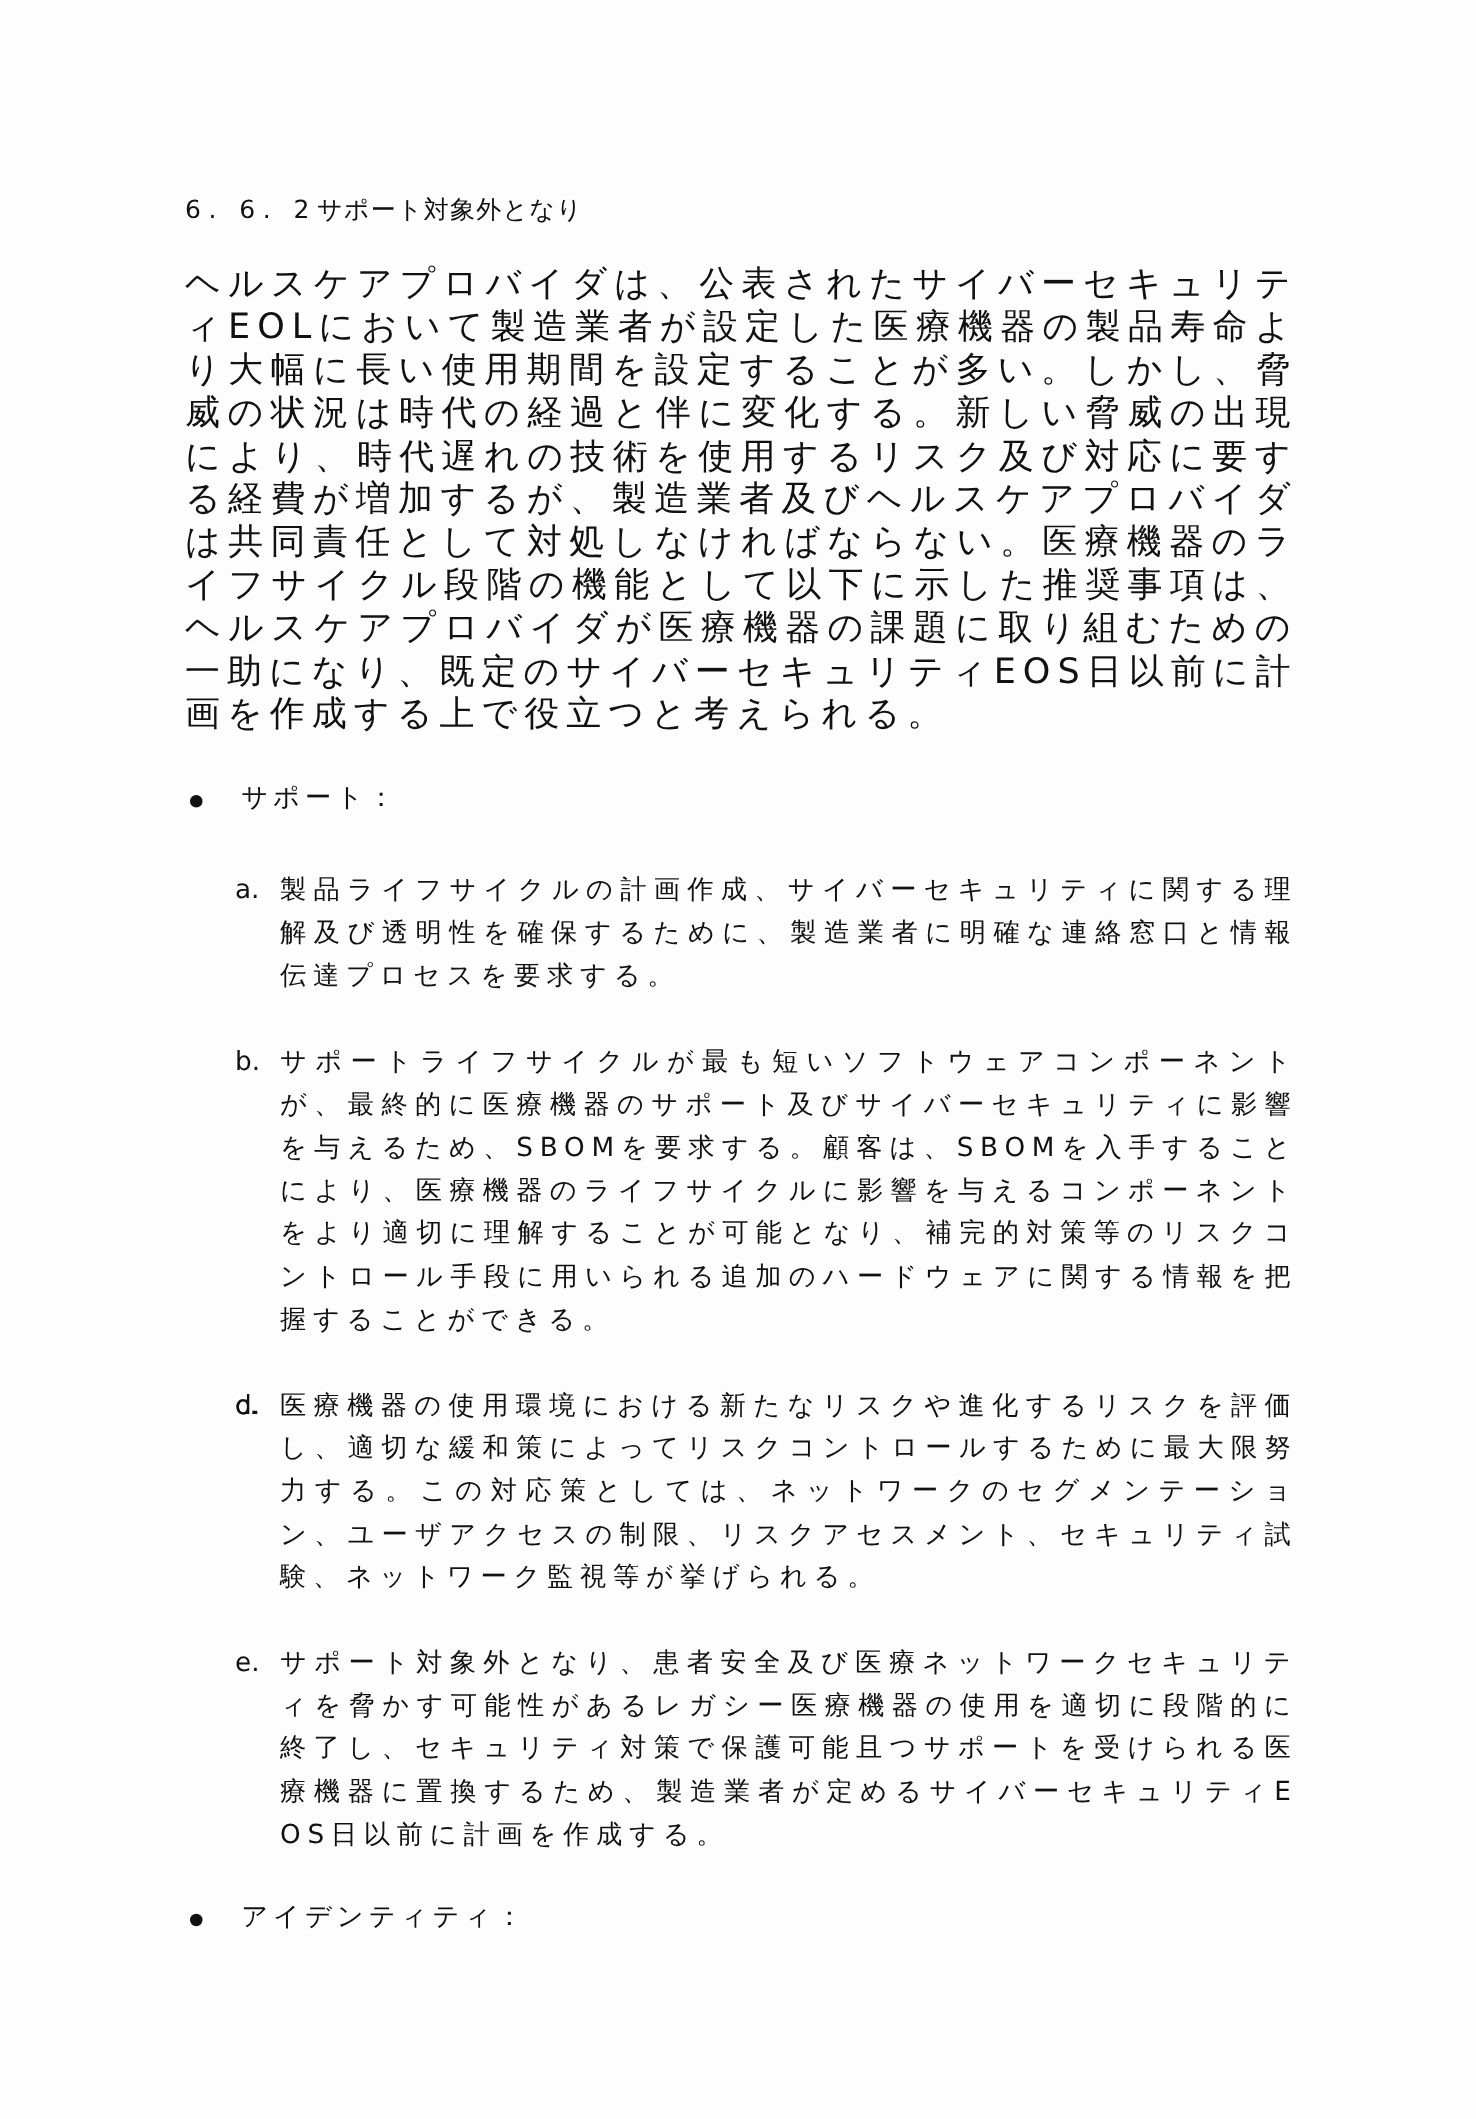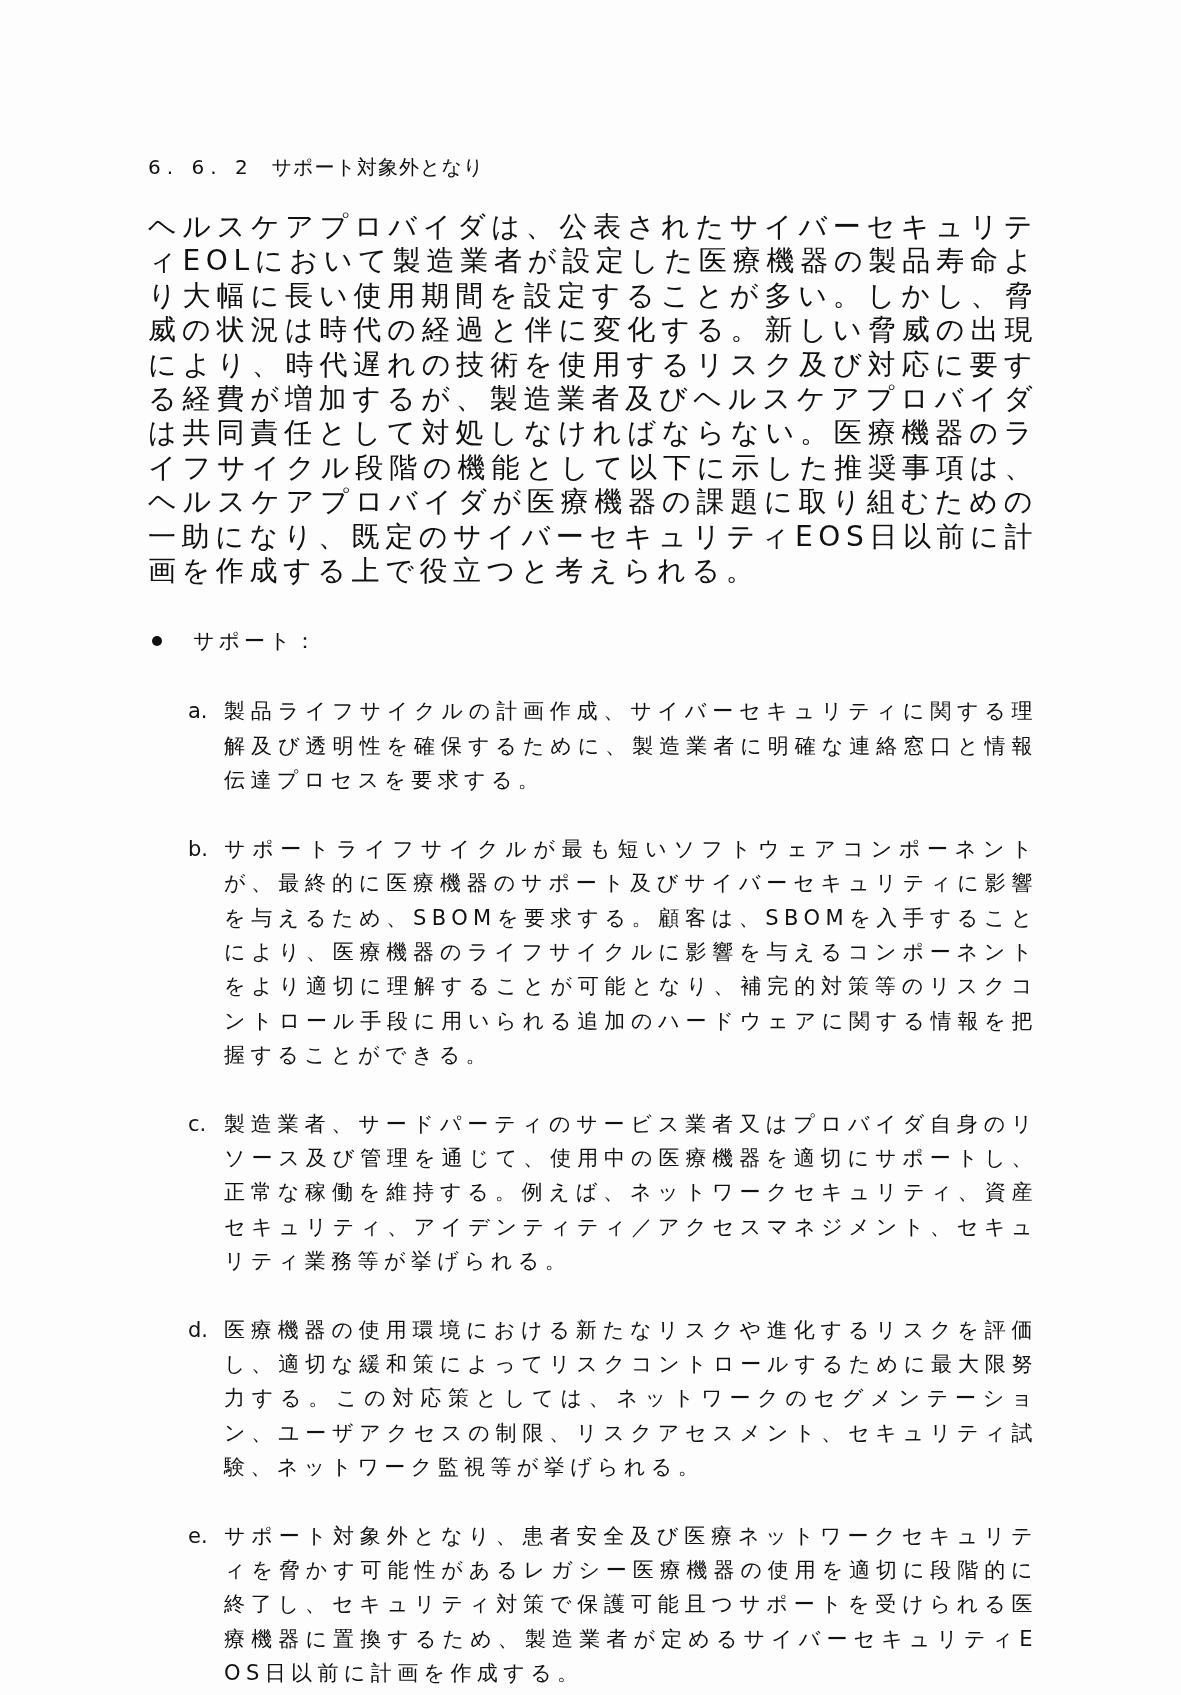--- a/index.html
+++ b/index.html
@@ -23,37 +23,38 @@
     }
     .heading {
       font-size: 20px;
       line-height: 34px;
       height: 34px;
       letter-spacing: 1px;
       white-space: nowrap;
       margin: 0 0 26px 0;
       font-weight: normal;
     }
-    .heading .num { margin-right: 18px; letter-spacing: 6px; }
+    .heading .num { letter-spacing: 6px; }
     .para {
       font-size: 28px;
       line-height: 34.4px;
       letter-spacing: 5.6px;
       text-align: justify;
       margin: 0 0 36px 0;
       word-break: break-all;
     }
     .bullet {
       position: relative;
       padding-left: 45px;
       font-size: 21px;
       line-height: 34px;
       letter-spacing: 4px;
       margin: 0 0 36px 0;
       height: 34px;
+      font-family: Liberation Mono, monospace;
     }
     .bullet .dot {
       position: absolute;
       left: 4px;
       top: 12px;
       width: 10px;
       height: 10px;
       border-radius: 50%;
       background: #111111;
     }
@@ -95,21 +96,20 @@
     <span>製品ライフサイクルの計画作成、サイバーセキュリティに関する理解及び透明性を確保するために、製造業者に明確な連絡窓口と情報伝達プロセスを要求する。</span>
   </div>
 
   <div class="item">
     <span class="marker">b.</span>
     <span>サポートライフサイクルが最も短いソフトウェアコンポーネントが、最終的に医療機器のサポート及びサイバーセキュリティに影響を与えるため、SBOMを要求する。顧客は、SBOMを入手することにより、医療機器のライフサイクルに影響を与えるコンポーネントをより適切に理解することが可能となり、補完的対策等のリスクコントロール手段に用いられる追加のハードウェアに関する情報を把握することができる。</span>
   </div>
 
   <div class="item">
     <span class="marker">c.</span>
-    <span>製造業者、サードパーティのサービス業者又はプロバイダ自身のリソース及び管理を通じて、使用中の医療機器を適切にサポートし、正常な稼働を維持する。例えば、ネットワークセキュリティ、資産セキュリティ、アイデンティティ／アクセスマネジメント、セキュリティ業務等が挙げられる。</span>
   </div>
 
   <div class="item">
     <span class="marker">d.</span>
     <span>医療機器の使用環境における新たなリスクや進化するリスクを評価し、適切な緩和策によってリスクコントロールするために最大限努力する。この対応策としては、ネットワークのセグメンテーション、ユーザアクセスの制限、リスクアセスメント、セキュリティ試験、ネットワーク監視等が挙げられる。</span>
   </div>
 
   <div class="item">
     <span class="marker">e.</span>
     <span>サポート対象外となり、患者安全及び医療ネットワークセキュリティを脅かす可能性があるレガシー医療機器の使用を適切に段階的に終了し、セキュリティ対策で保護可能且つサポートを受けられる医療機器に置換するため、製造業者が定めるサイバーセキュリティEOS日以前に計画を作成する。</span>

